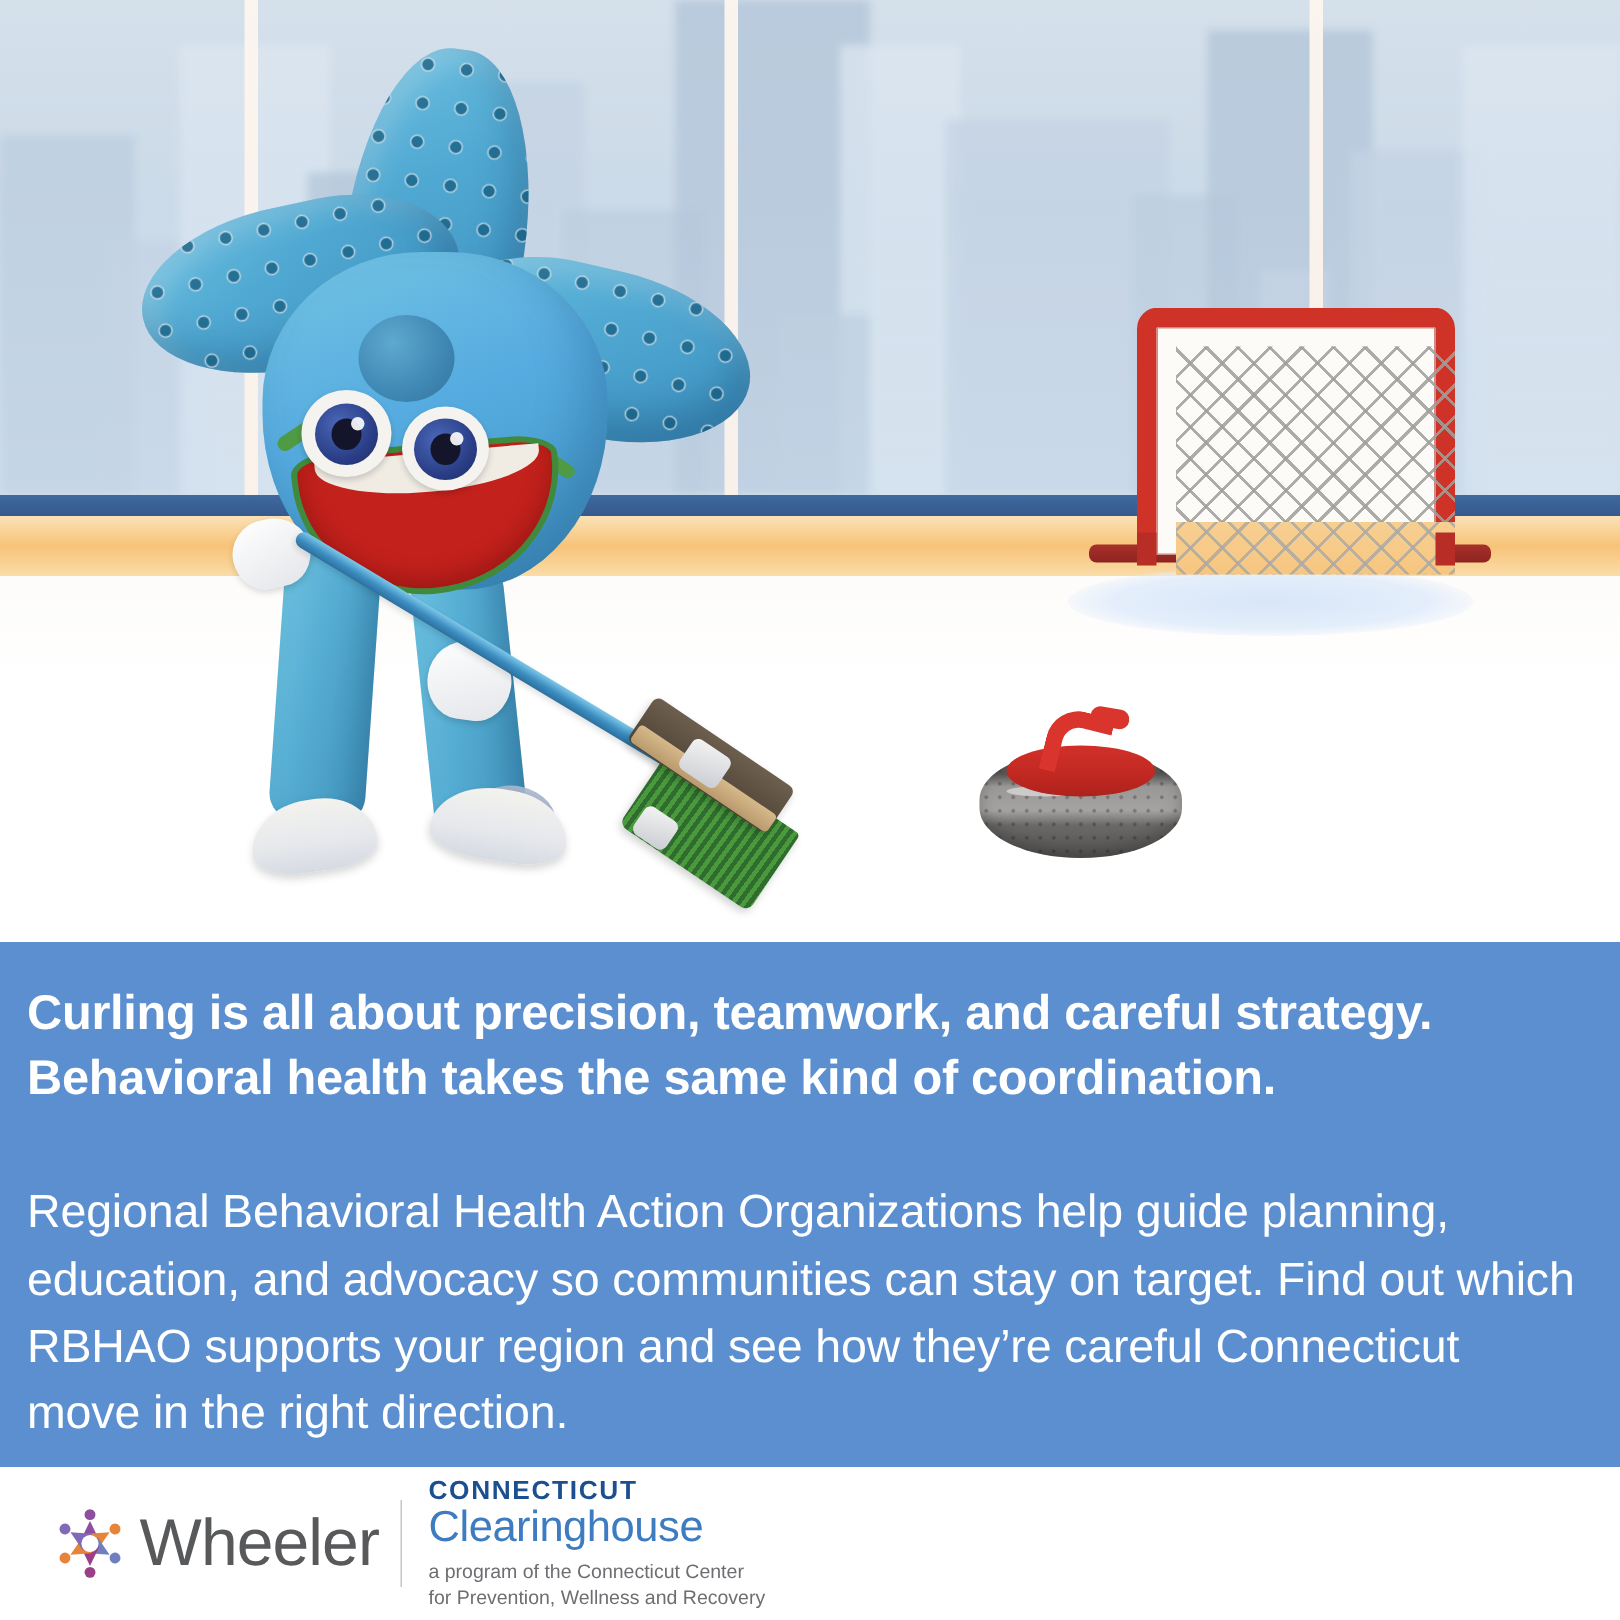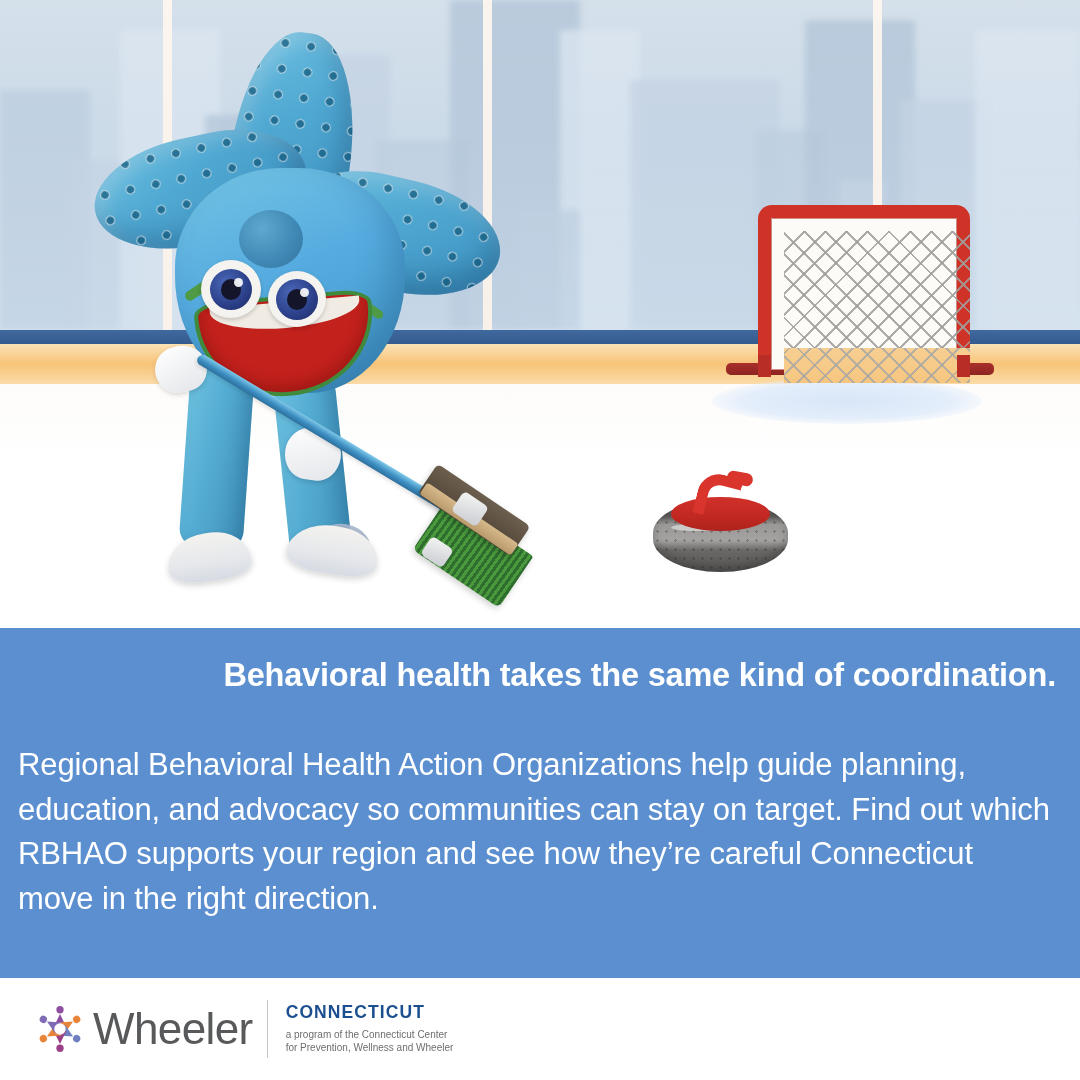--- a/index.html
+++ b/index.html
@@ -271,21 +271,21 @@
   
   .panel {
     position:absolute; left:0; top:628px; width:1080px; height:350px;
     background:#5b8fd0; color:#ffffff;
     padding:26px 24px 0 18px;
   }
   .headline {
     font-size:32.5px; font-weight:bold; line-height:1.33;
     letter-spacing:-0.2px;
   }
-  .headline .l2 { display:block;text-align:right; }
+  .headline .l2 { display:block; }
   .body-copy {
     margin-top:46px; font-size:31px; line-height:1.44; font-weight:400;
     letter-spacing:-0.1px;
   }
   .body-copy b { font-weight:normal; }
 
   
   .footer {
     position:absolute; left:0; top:978px; width:1076px; height:102px;
     background:#ffffff; display:flex; align-items:center; padding-left:34px;
@@ -300,21 +300,21 @@
   .cc-block { line-height:1; }
   .cc-top {
     font-size:17.5px; font-weight:bold; color:#1c4f8f; letter-spacing:1.1px;
     font-family:"Liberation Sans", sans-serif;
   }
   .cc-main {
     font-size:29px; color:#3d7cc0; letter-spacing:-0.3px; margin-top:1px;
     font-family:"Liberation Sans", sans-serif; font-weight:400;
   }
   .cc-sub {
-    font-size:10px; color:#6d6e71; margin-top:6px; line-height:1.32;
+    font-size:13px; color:#6d6e71; margin-top:6px; line-height:1.32;
     font-family:"Liberation Sans", sans-serif;
   }
   .cc-sub span { display:block; }
 </style>
 </head>
 <body>
 
 <div class="poster">
 
   <div class="scene">
@@ -420,20 +420,21 @@
       <div class="broom-bristles"></div>
       <div class="broom-head"></div>
       <div class="broom-plate"></div>
       <div class="broom-ferrule"></div>
       <div class="broom-ferrule2"></div>
     </div>
   </div>
 
   <div class="panel">
     <div class="headline">
+      <span>Curling is all about precision, teamwork, and careful strategy.</span>
       <span class="l2">Behavioral health takes the same kind of coordination.</span>
     </div>
     <div class="body-copy">
       <b>Regional Behavioral Health Action Organizations</b><span> help guide planning, education, and advocacy so communities can stay on target. Find out which RBHAO supports your region and see how they’re careful Connecticut move in the right direction.</span>
     </div>
   </div>
 
   <div class="footer">
     <div class="wheeler-lockup">
       <div class="wheeler-mark">
@@ -468,20 +469,21 @@
           </g>
         </svg>
       </div>
       <div class="wheeler-word">Wheeler</div>
     </div>
 
     <div class="divider"></div>
 
     <div class="cc-block">
       <div class="cc-top">CONNECTICUT</div>
+      <div class="cc-main">Clearinghouse</div>
       <div class="cc-sub">
         <span>a program of the Connecticut Center</span>
-        <span>for Prevention, Wellness and Wheeler</span>
+        <span>for Prevention, Wellness and Recovery</span>
       </div>
     </div>
   </div>
 
 </div>
 
 </body></html>

